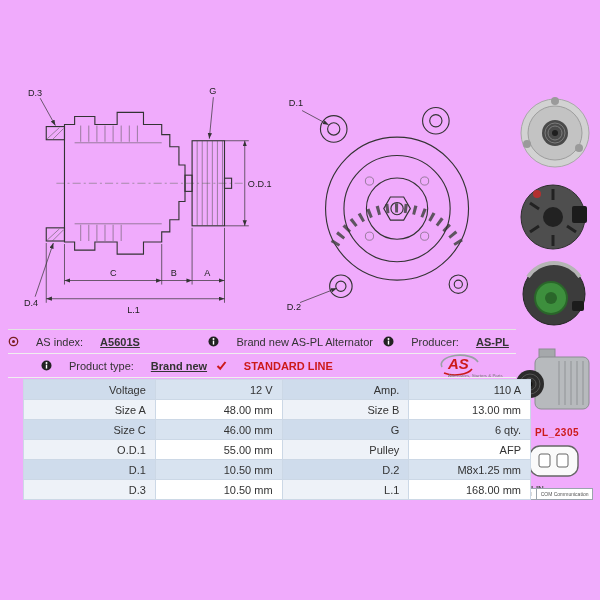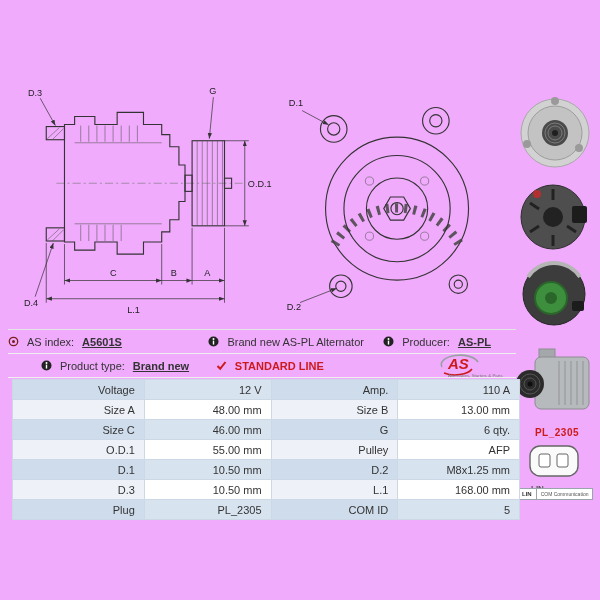--- a/index.html
+++ b/index.html
@@ -13,28 +13,28 @@
   .front-svg{left:282px;top:84px;width:226px;height:240px;}
   .ln{fill:none;stroke:#333;stroke-width:1.1;}
   .thin{fill:none;stroke:#555;stroke-width:.55;}
   .dim{fill:none;stroke:#333;stroke-width:.7;}
   .dimtxt{font-size:9px;fill:#222;}
   .ctr{fill:none;stroke:#777;stroke-width:.6;stroke-dasharray:8 3 2 3;}
 
   
   .info-grid{left:8px;top:329px;width:508px;border-top:1px solid #e4e4e4;}
   .info-row{display:flex;height:23px;align-items:center;border-bottom:1px solid #efefef;}
-  .info-cell{display:flex;align-items:center;gap:8px;font-size:11px;}
+  .info-cell{display:flex;align-items:center;gap:17px;font-size:11px;}
   .w1{width:179px;}.w2{width:187px;margin-left:33px;}.w3{width:142px;}
   .b{font-weight:bold;text-decoration:underline;}
   .red{color:#cc1a1a;font-weight:bold;}
   .icn{flex:0 0 auto;display:inline-block;}
 
   
-  .spec{left:12px;top:379px;width:508px;border-collapse:collapse;table-layout:fixed;}
+  .spec{left:23px;top:379px;width:508px;border-collapse:collapse;table-layout:fixed;}
   .spec td{height:19px;font-size:11px;padding:0 9px;text-align:right;
            border:1px solid #ccd8e6;color:#333;overflow:hidden;white-space:nowrap;}
   .spec col.c1{width:26%;}.spec col.c2{width:25%;}.spec col.c3{width:25%;}.spec col.c4{width:24%;}
   .spec tr:nth-child(odd) td.lab{background:#cfdcec;}
   .spec tr:nth-child(odd) td.val{background:#d8e3f0;}
   .spec tr:nth-child(even) td.lab{background:#eef2f8;}
   .spec tr:nth-child(even) td.val{background:#ffffff;}
 
   
   .photo{cursor:pointer;}
@@ -330,22 +330,16 @@
         <td class="val">10.50 mm</td>
         <td class="lab">D.2</td>
         <td class="val">M8x1.25 mm</td>
       </tr>
       <tr>
         <td class="lab">D.3</td>
         <td class="val">10.50 mm</td>
         <td class="lab">L.1</td>
         <td class="val">168.00 mm</td>
       </tr>
-      <tr>
-        <td class="lab">Plug</td>
-        <td class="val">PL_2305</td>
-        <td class="lab">COM ID</td>
-        <td class="val">5</td>
-      </tr>
     </tbody>
   </table>
 
 </div>
 
 </body></html>

